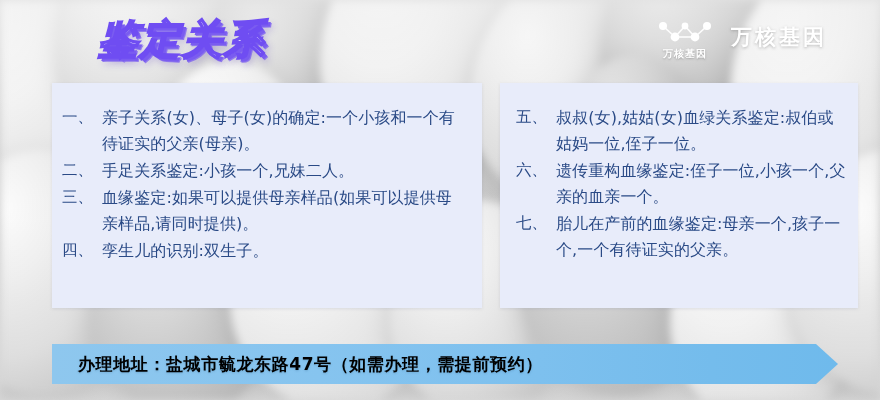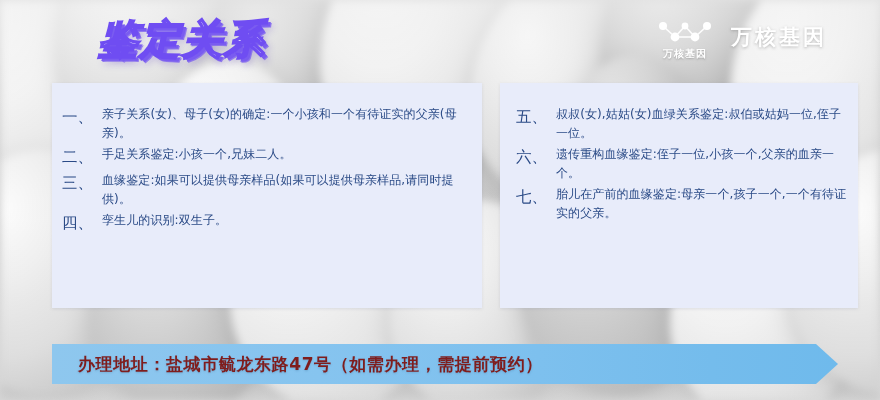--- a/index.html
+++ b/index.html
@@ -160,21 +160,21 @@
     flex: 0 0 auto;
     width: 40px;
     color: #2a4a86;
     font-size: 15.5px;
     line-height: 1.62;
     letter-spacing: 0px;
   }
   .item-text {
     flex: 1 1 auto;
     color: #2a4a86;
-    font-size: 12px;
+    font-size: 16px;
     line-height: 1.62;
     letter-spacing: 0.1px;
   }
 
   
   .address-bar {
     position: absolute;
     left: 52px;
     top: 344px;
     width: 786px;
@@ -191,21 +191,21 @@
         #6fbaec 100%);
     clip-path: polygon(0 0, calc(100% - 22px) 0, 100% 50%, calc(100% - 22px) 100%, 0 100%);
   }
   .address-bar-text {
     position: absolute;
     left: 26px;
     top: 0;
     height: 40px;
     display: flex;
     align-items: center;
-    color: #7f1d1d;
+    color: #000000;
     font-size: 17px;
     font-weight: 600;
     letter-spacing: 0.6px;
     white-space: nowrap;
     text-shadow: 0 1px 2px rgba(70,120,160,0.35);
   }
 </style>
 </head>
 <body>
 

